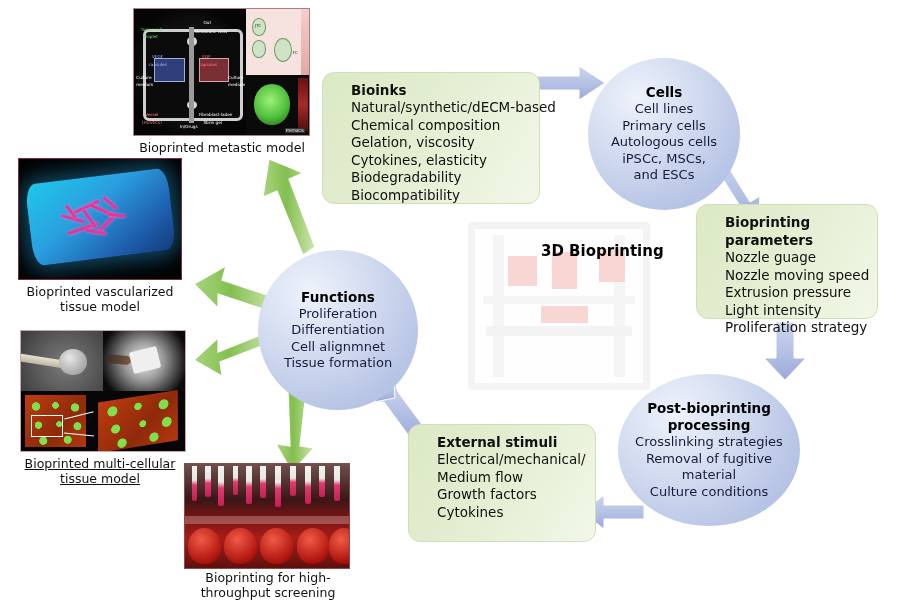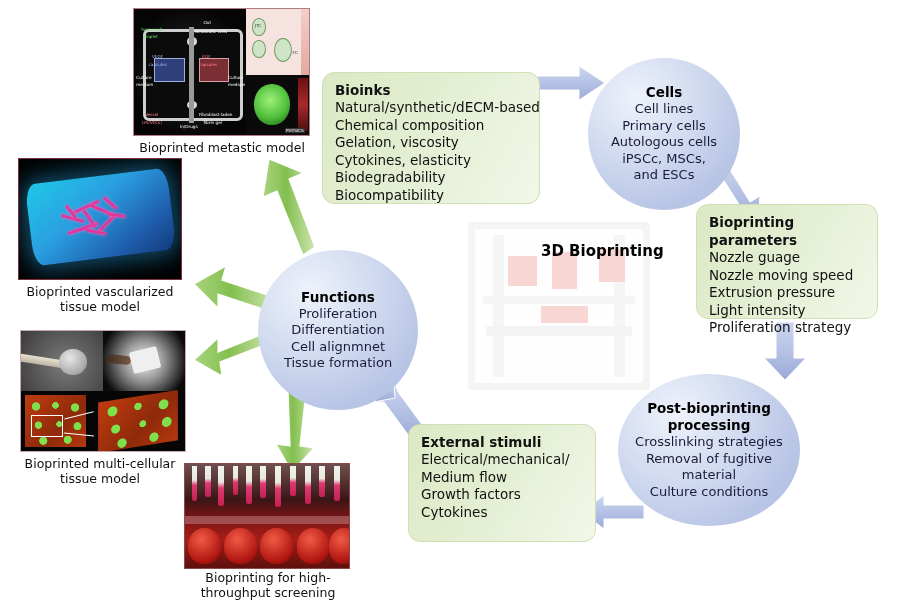--- a/index.html
+++ b/index.html
@@ -4,21 +4,21 @@
 <style>
   html,body{margin:0;padding:0;background:#ffffff;}
   body{width:905px;height:602px;position:relative;overflow:hidden;
        font-family:"DejaVu Sans","Liberation Sans",sans-serif;color:#111;}
 
   
   .greenbox{
     position:absolute;border-radius:12px;
     background:linear-gradient(120deg,#dce9c4 0%,#e3eed2 45%,#f2f7e8 100%);
     border:1px solid #cfe0b4;
-    box-sizing:border-box;padding:8px 10px 9px 12px;
+    box-sizing:border-box;padding:8px 10px 9px 28px;
     font-size:13.5px;line-height:17.5px;color:#111;
   }
   .greenbox .hd{font-weight:bold;font-size:13.5px;line-height:18px;display:block;}
   .greenbox .ln{display:block;white-space:pre;}
 
   
   .circ{
     position:absolute;border-radius:50%;
     background:radial-gradient(circle at 32% 26%, #eef2fb 0%, #d3dcf0 38%, #b9c6e6 72%, #aab9df 100%);
     display:flex;flex-direction:column;align-items:center;justify-content:center;
@@ -278,21 +278,21 @@
   <div class="q q3">
       <div class="tis"></div>
       <div class="box"></div>
     </div>
   <div class="q q4">
       <div class="tis"></div>
     </div>
   <div class="lead" style="left:26%;top:70%;width:18%;transform:rotate(-14deg);"></div>
   <div class="lead" style="left:26%;top:86%;width:18%;transform:rotate(6deg);"></div>
 </div>
-<div class="cap" style="left:0px;top:456px;width:200px;">
+<div class="cap" style="left:0px;top:456px;width:200px;text-decoration:underline;">
   <span>Bioprinted multi-cellular</span><br>
   <span>tissue model</span>
 </div>
 
 <div class="photo ht" style="left:184px;top:463px;width:166px;height:106px;">
   <div class="bg"></div>
   <div class="tip" style="left:4%;"></div>
   <div class="tip" style="left:12%;height:30%;"></div>
   <div class="tip" style="left:20%;height:38%;"></div>
   <div class="tip" style="left:29%;height:28%;"></div>

